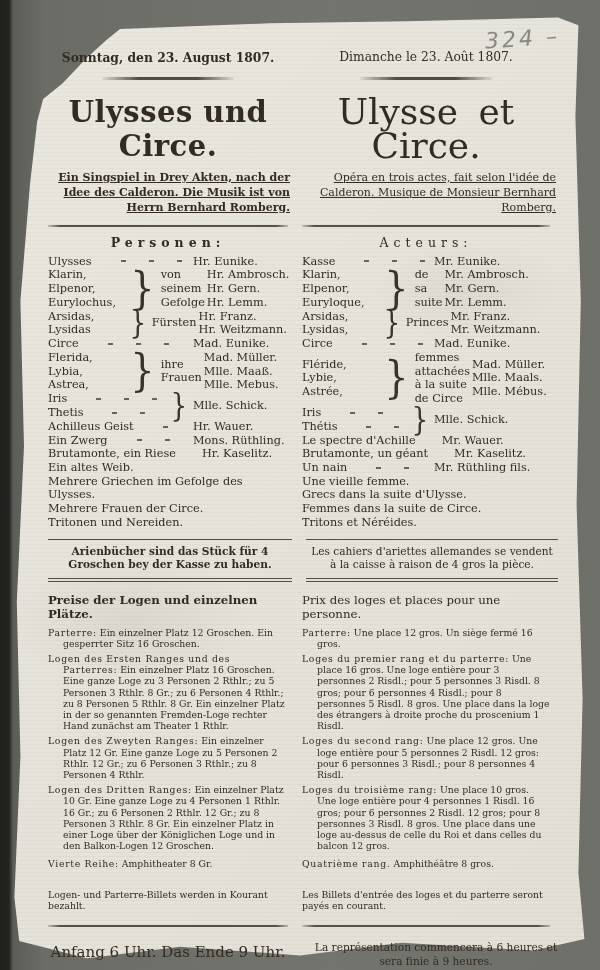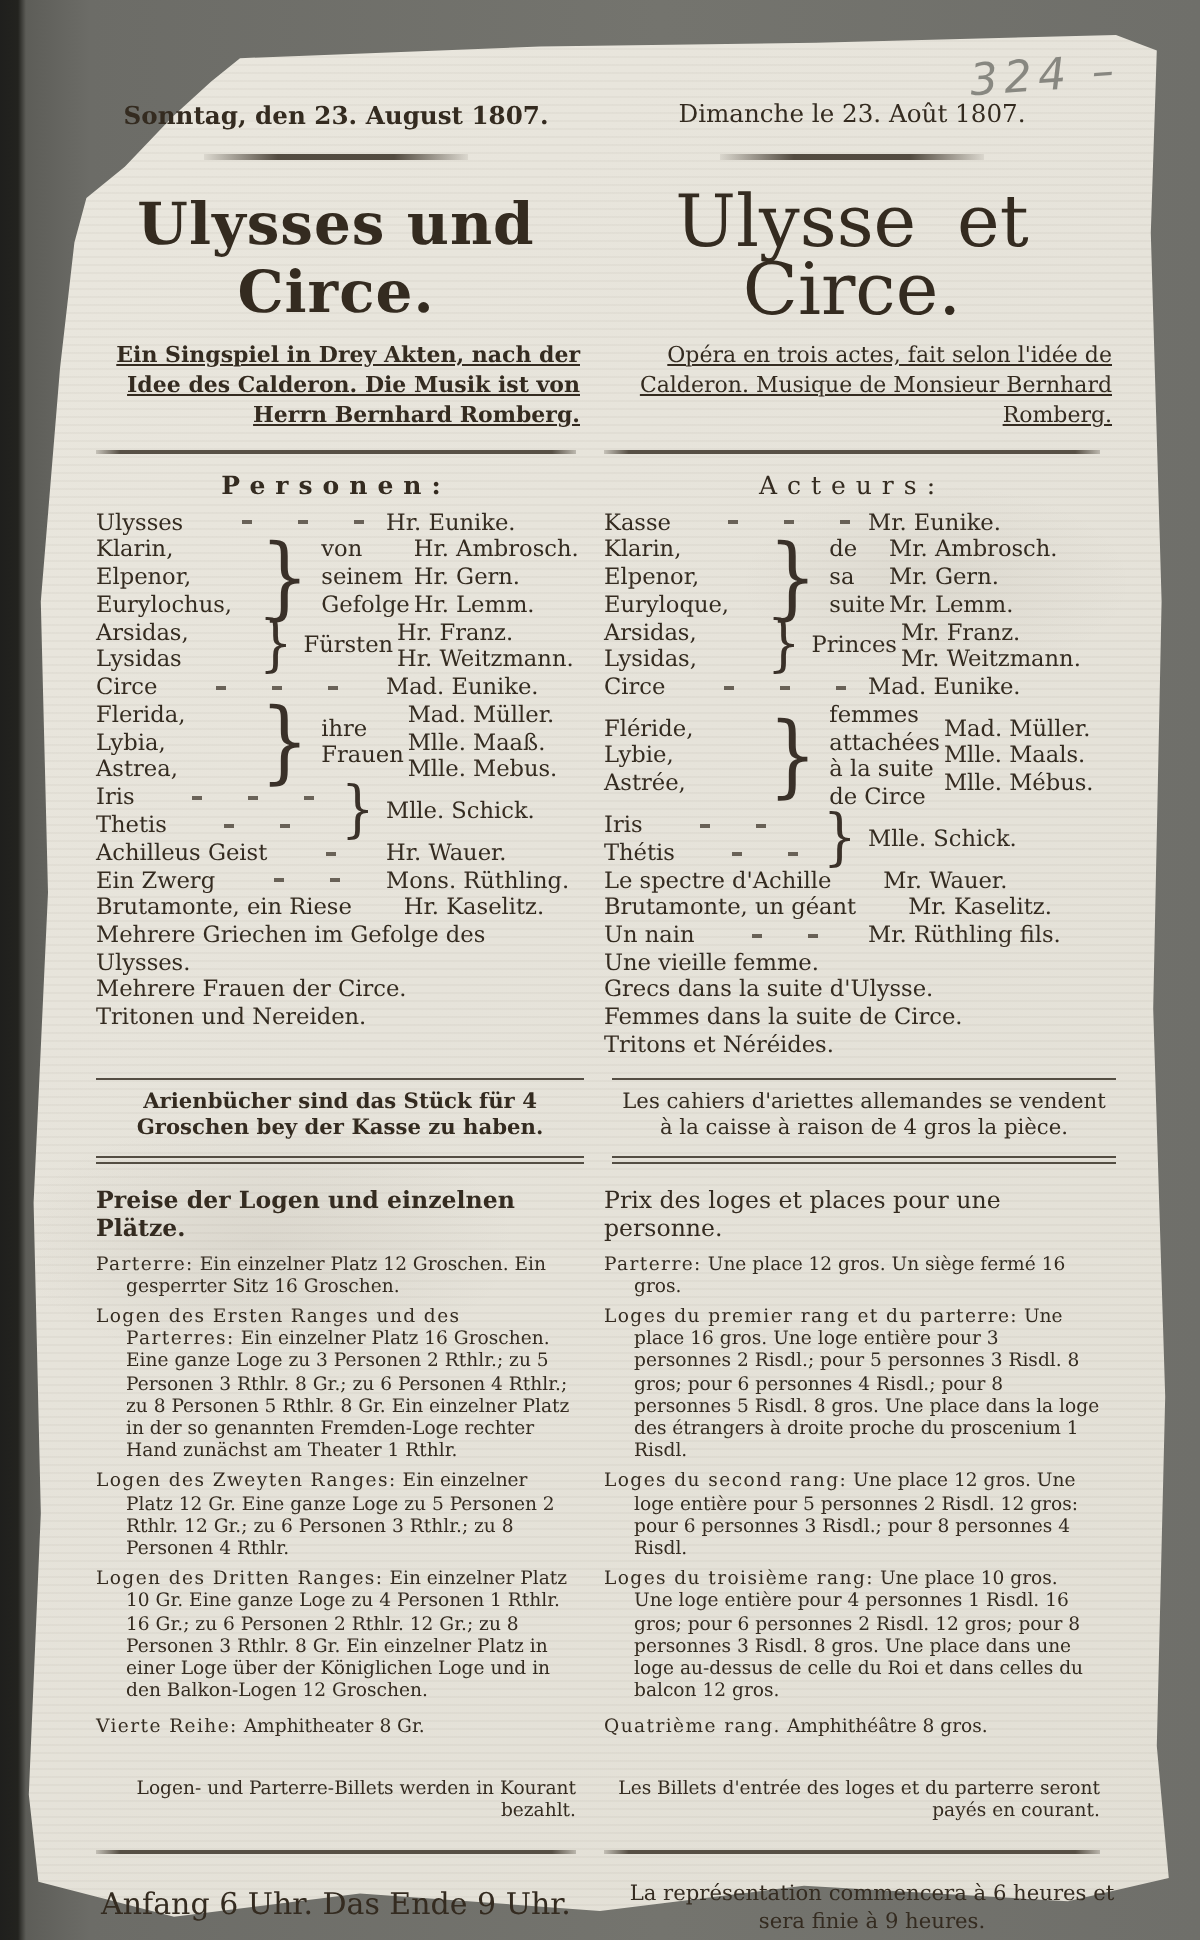--- a/index.html
+++ b/index.html
@@ -65,21 +65,21 @@
   .nline{display:flex;align-items:baseline;}
   .vcenter{align-self:center;}
 
   .note-block{margin-top:9px;padding:5px 2px 6px;text-align:center;font-size:10.6px;line-height:13.5px;
     border-top:1.5px solid rgba(58,50,40,.85);border-bottom:4px double rgba(58,50,40,.85);}
   .price-header{text-align:left;font-size:11.8px;margin-top:11px;}
   .prices{margin-top:6px;font-size:9.3px;line-height:11.2px;}
   .price{margin:0 0 4px;padding-left:15px;text-indent:-15px;}
   .price .lead{letter-spacing:.7px;}
   .p5{margin-top:7px;}
-  .price-note{text-align:right;margin-top:19px;padding:0;text-indent:0;}
+  .price-note{text-align:left;margin-top:19px;padding:0;text-indent:0;}
 
   .times-de{font-size:15px;font-weight:normal;text-align:center;margin-top:16px;}
   .times-fr{font-size:10.6px;text-align:center;margin-top:14px;line-height:13.5px;padding:0 10px;}
 </style>
 </head>
 <body>
 
 <div class="paper"></div>
 <div class="folio">324 –</div>
 
@@ -195,20 +195,21 @@
       <div class="crow">
           <span class="cname">Ein Zwerg</span>
           <span class="leader"></span>
           <span class="cactor">Mons. Rüthling.</span>
         </div>
       <div class="crow">
           <span class="cname">Brutamonte, ein Riese</span>
           <span class="leader"></span>
           <span class="cactor">Hr. Kaselitz.</span>
         </div>
+      <div>Ein altes Weib.</div>
       <div>Mehrere Griechen im Gefolge des Ulysses.</div>
       <div>Mehrere Frauen der Circe.</div>
       <div>Tritonen und Nereiden.</div>
     </div>
 
     <div class="cR cast">
       <div class="crow">
           <span class="cname">Kasse</span>
           <span class="leader"></span>
           <span class="cactor">Mr. Eunike.</span>

